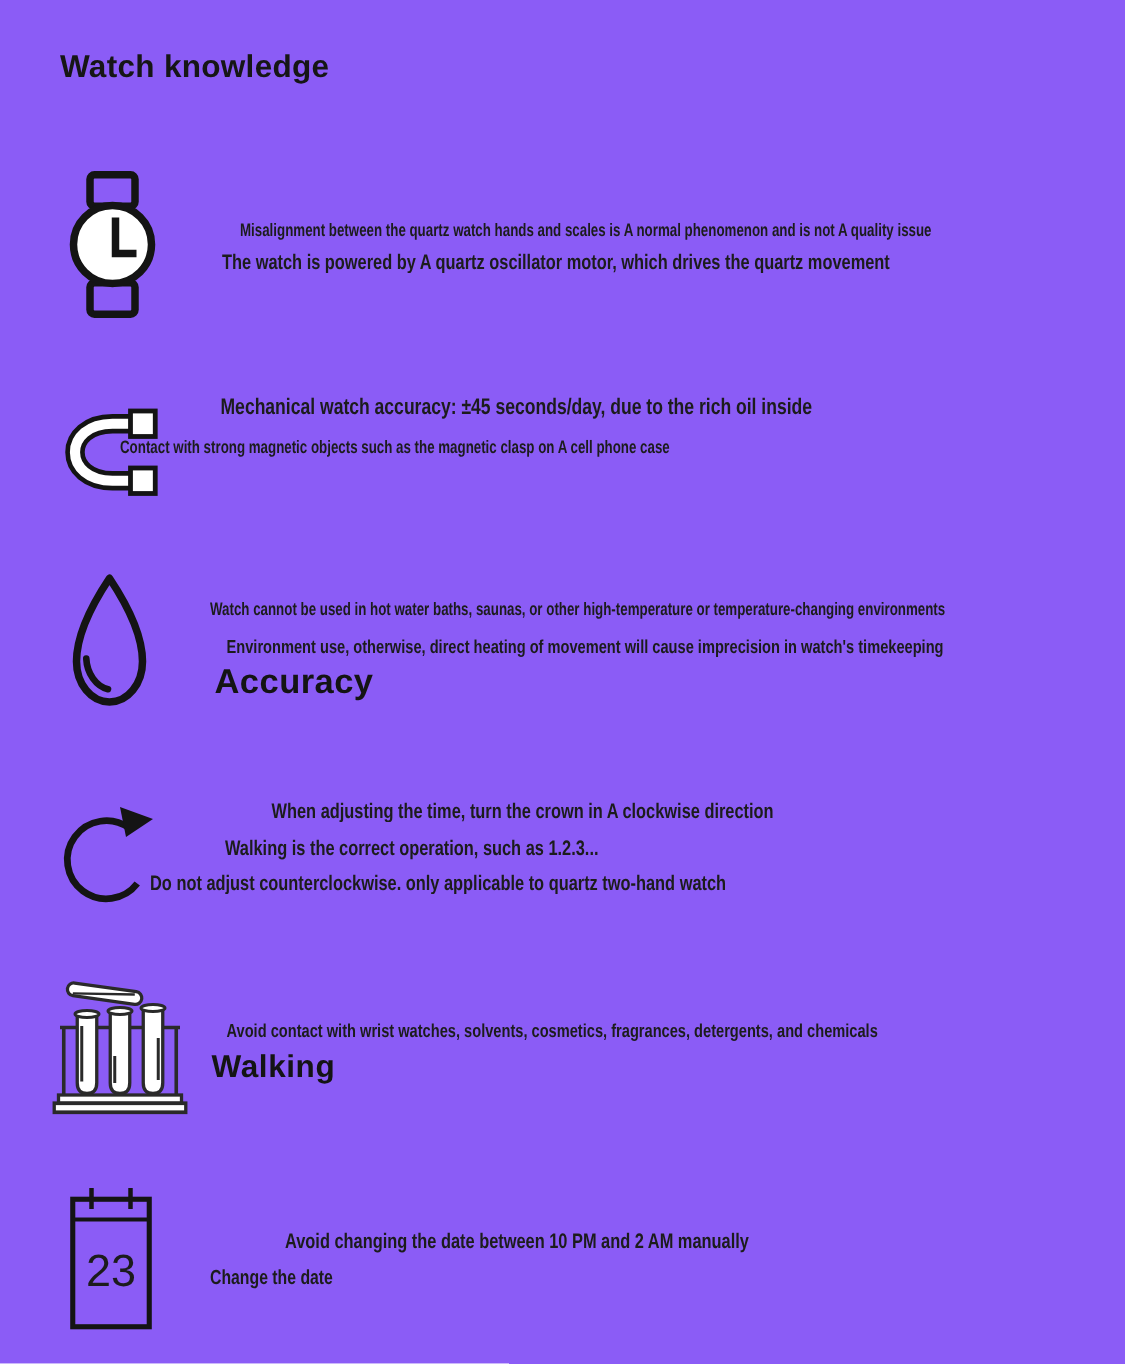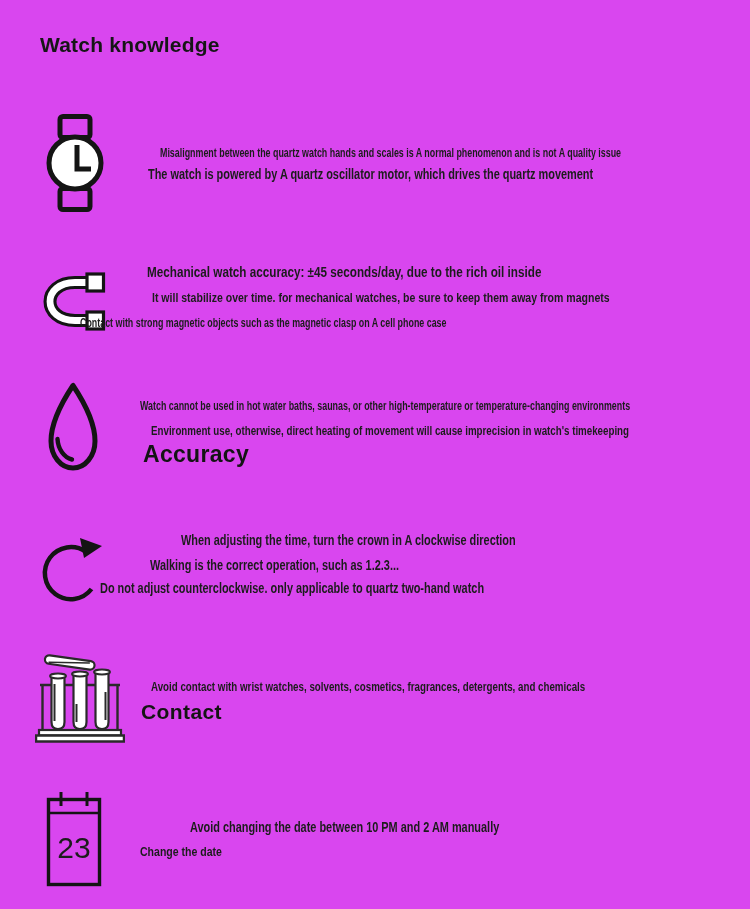--- a/index.html
+++ b/index.html
@@ -1,17 +1,17 @@
 <!DOCTYPE html>
 <html><head>
 <meta charset="utf-8">
 <style>
   html,body{margin:0;padding:0;background:#fff;}
   .page{
-    position:relative;width:750px;height:909px;background:#d946ef;overflow:hidden;
+    position:relative;width:750px;height:909px;background:#8b5cf6;overflow:hidden;
     font-family:"Liberation Sans","DejaVu Sans",sans-serif;color:#1c1c1c;
   }
   .title{
     position:absolute;left:40px;top:33px;margin:0;
     font-size:21px;font-weight:bold;letter-spacing:.2px;color:#161616;
   }
   .icon{position:absolute;}
   .icon svg{display:block;width:100%;height:100%;}
   .lines{position:absolute;left:0;top:0;width:750px;}
   .lines p{margin:0;font-weight:bold;white-space:nowrap;}
@@ -54,21 +54,20 @@
   <div class="icon" style="left:42px;top:266px;width:64px;height:72px;">
     <svg viewBox="0 0 64 72" fill="none">
       <path d="M58 16.5 H33 C16.5 16.5 8 26 8 35.5 C8 45 16.5 54.5 33 54.5 H58" stroke="#141414" stroke-width="13"></path>
       <path d="M58 16.5 H33 C16.5 16.5 8 26 8 35.5 C8 45 16.5 54.5 33 54.5 H58" stroke="#ffffff" stroke-width="6.8"></path>
       <rect x="45" y="8" width="16.5" height="17" fill="#fff" stroke="#141414" stroke-width="3.2"></rect>
       <rect x="45" y="46" width="16.5" height="17" fill="#fff" stroke="#141414" stroke-width="3.2"></rect>
     </svg>
   </div>
   <div class="lines" style="top:262px;">
     <p class="fs15" style="margin-left:147px;"><span class="c">Mechanical watch accuracy: ±45 seconds/day, due to the rich oil inside</span></p>
-    <p class="fs135" style="margin-left:152px;margin-top:7px;"><span class="c">It will stabilize over time. for mechanical watches, be sure to keep them away from magnets</span></p>
     <p class="fs12" style="margin-left:80px;margin-top:8px;"><span class="csm">Contact with strong magnetic objects such as the magnetic clasp on A cell phone case</span></p>
   </div>
 
   <div class="icon" style="left:42px;top:382px;width:62px;height:94px;">
     <svg viewBox="0 0 62 94" fill="none" stroke="#141414">
       <path d="M31 3.5 C26 11 9 37 9 59 C9 74 18.8 86 31 86 C43.2 86 53 74 53 59 C53 37 36 11 31 3.5 Z" stroke-width="5" stroke-linejoin="round"></path>
       <path d="M15.5 57 C16 67 22 75.5 30 77.5" stroke-width="4.4" stroke-linecap="round"></path>
     </svg>
   </div>
   <div class="lines" style="top:399px;">
@@ -107,21 +106,21 @@
       <ellipse cx="67" cy="29" rx="8" ry="2.4" fill="#fff" stroke-width="2"></ellipse>
       <line x1="19.5" y1="41" x2="19.5" y2="78" stroke-width="2"></line>
       <line x1="41.5" y1="61" x2="41.5" y2="79" stroke-width="2"></line>
       <line x1="70.5" y1="49" x2="70.5" y2="77" stroke-width="2"></line>
       <rect x="4" y="87" width="82" height="5.5" fill="#fff" stroke-width="2.2"></rect>
       <rect x="1" y="92.5" width="88" height="6" fill="#fff" stroke-width="2.5"></rect>
     </svg>
   </div>
   <div class="lines" style="top:679px;">
     <p class="fs125" style="margin-left:151px;"><span class="c">Avoid contact with wrist watches, solvents, cosmetics, fragrances, detergents, and chemicals</span></p>
-    <p class="head21" style="margin-left:141px;margin-top:3px;"><span>Contact</span></p>
+    <p class="head21" style="margin-left:141px;margin-top:3px;"><span>Walking</span></p>
   </div>
 
   <div class="icon" style="left:44px;top:789px;width:60px;height:98px;">
     <svg viewBox="0 0 60 98" fill="none" stroke="#141414">
       <line x1="17" y1="3" x2="17" y2="17" stroke-width="3"></line>
       <line x1="43" y1="3" x2="43" y2="17" stroke-width="3"></line>
       <rect x="4.5" y="10.5" width="51" height="85" stroke-width="3.4"></rect>
       <line x1="4.5" y1="24" x2="55.5" y2="24" stroke-width="2.6"></line>
     </svg>
     <span class="cal-num">23</span>

